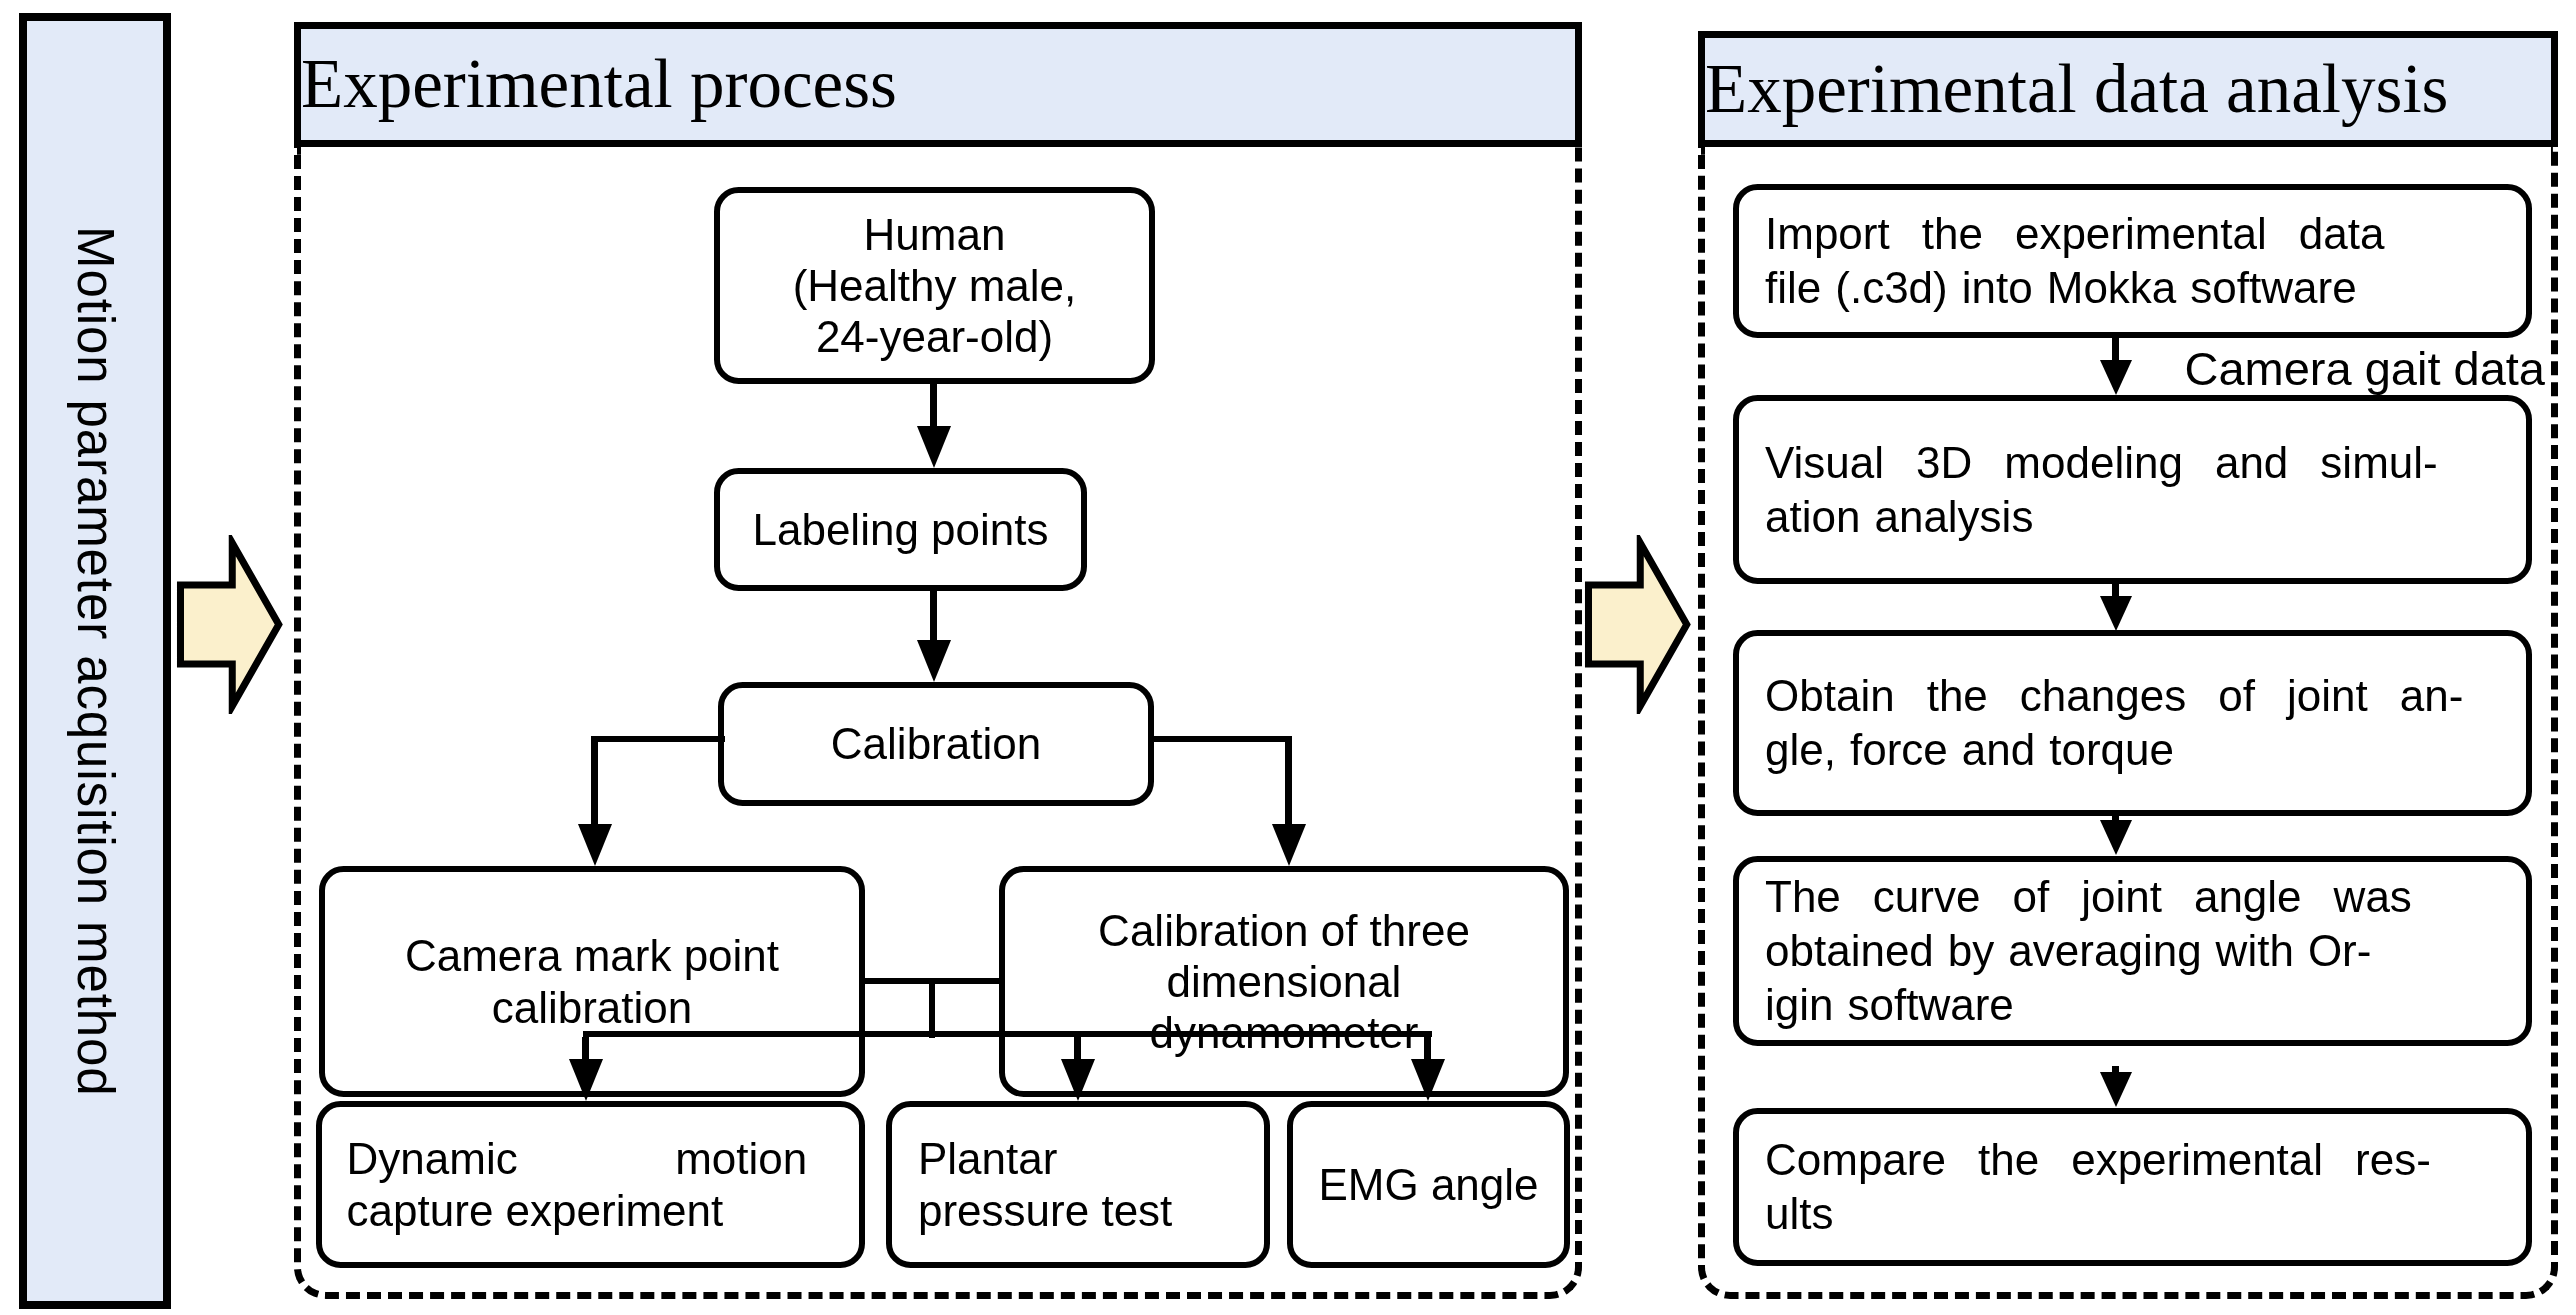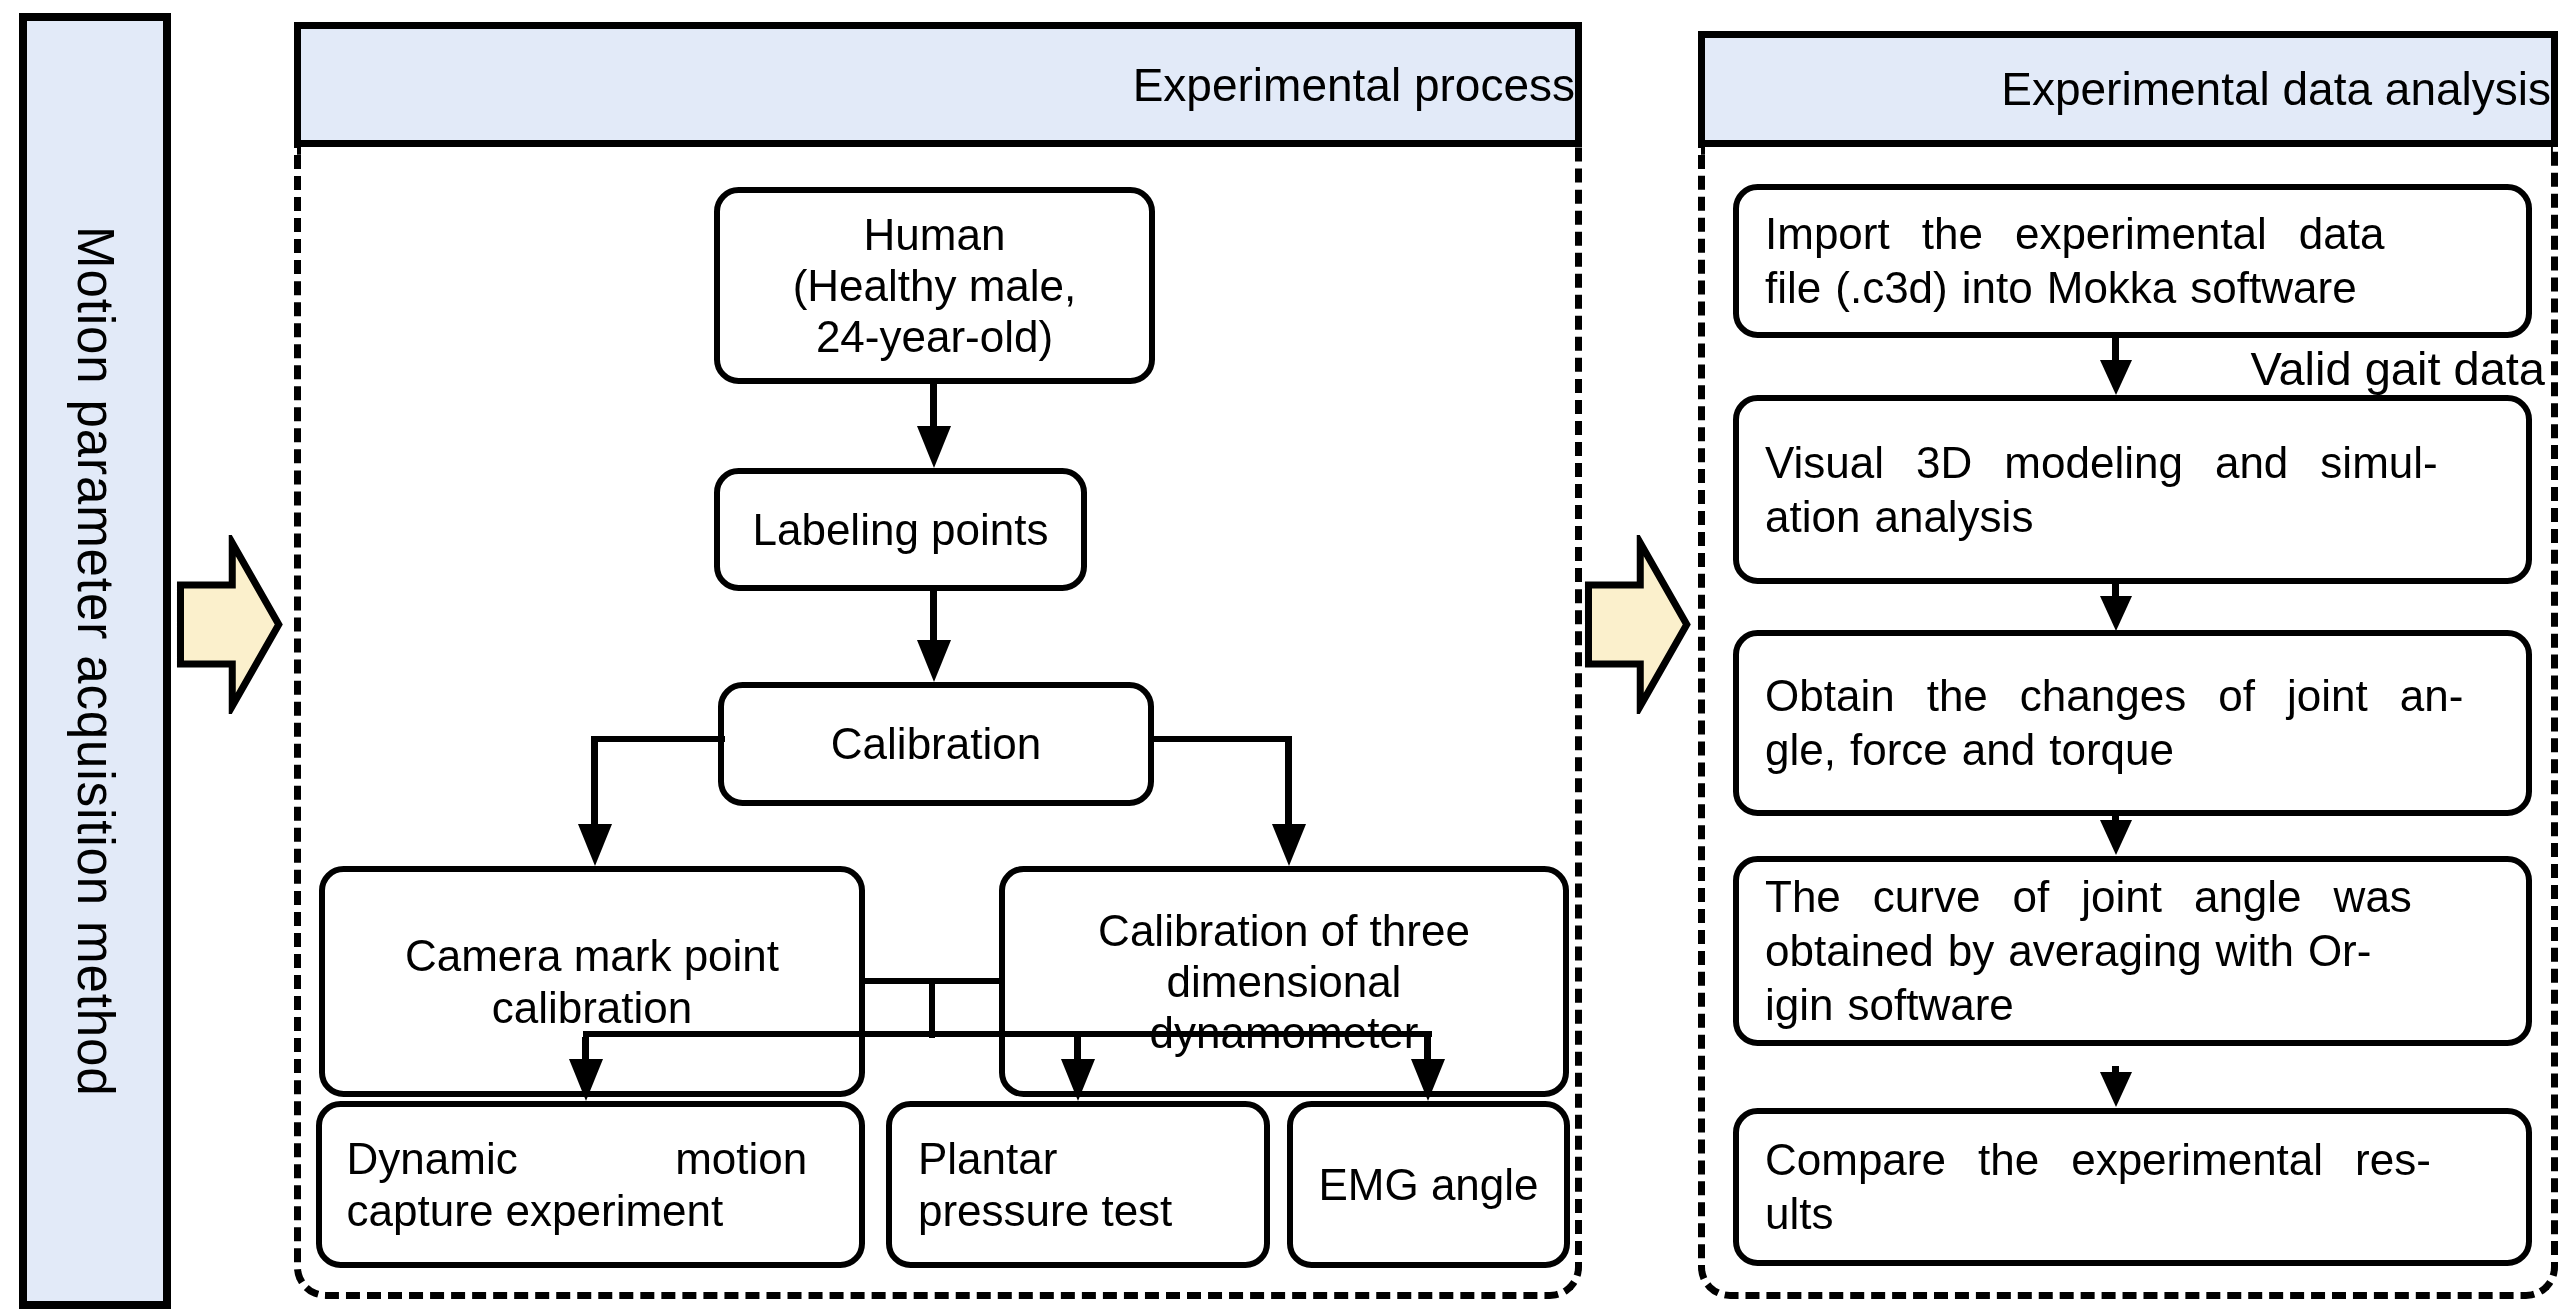--- a/index.html
+++ b/index.html
@@ -32,22 +32,22 @@
   .rbox .txt::first-line{word-spacing:.45em;}
   .node.dynamicbox{padding:0 24.6px;justify-content:flex-start;text-align:left;}
   .node.dynamicbox .txt::first-line{word-spacing:3.3em;}
   .hline{position:absolute;background:var(--line,#000);height:6.1px;}
   .vline{position:absolute;background:var(--line,#000);width:6.1px;}
   .varrow{position:absolute;width:35px;display:flex;flex-direction:column;align-items:center;}
   .varrow .shaft{width:6.1px;background:var(--line,#000);flex:1;}
   .varrow .head{width:0;height:0;border-left:17.6px solid transparent;border-right:17.6px solid transparent;border-top:42px solid var(--line,#000);}
   .varrow.small .head{border-top-width:35px;border-left-width:16.7px;border-right-width:16.7px;}
   .headerbar{
-    position:absolute;display:flex;align-items:center;justify-content:flex-end;
-    font-size:46px;border:7px solid var(--line,#000);box-sizing:border-box;
+    position:absolute;display:flex;align-items:center;justify-content:flex-start;
+    font-size:69px;border:7px solid var(--line,#000);box-sizing:border-box;font-family:Liberation Serif, serif;
   }
   .leftbar{
     position:absolute;left:19.3px;top:13px;width:152px;height:1296px;
     border:8px solid var(--line,#000);box-sizing:border-box;
     display:flex;align-items:center;justify-content:center;
   }
   .leftbar .vtext{
     writing-mode:vertical-rl;font-size:51px;letter-spacing:0.9px;white-space:nowrap;
   }
   .bigarrow{position:absolute;}
@@ -157,21 +157,21 @@
   <div class="dashpanel" style="left:1698px;top:147px;width:860px;height:1152px"></div>
 
   <div class="rbox" style="left:1733px;top:184px;width:799px;height:154px">
     <span class="txt">Import the experimental data
 file (.c3d) into Mokka software</span>
   </div>
   <div class="varrow small" style="left:2098px;top:338px;height:57px">
     <div class="shaft"></div>
       <div class="head"></div>
   </div>
-  <div class="freelabel" style="left:2150px;top:341px;width:395px;height:54px">Valid gait data</div>
+  <div class="freelabel" style="left:2150px;top:341px;width:395px;height:54px">Camera gait data</div>
 
   <div class="rbox" style="left:1733px;top:395px;width:799px;height:189px">
     <span class="txt">Visual 3D modeling and simul-
 ation analysis</span>
   </div>
   <div class="varrow small" style="left:2098px;top:584px;height:47px">
     <div class="shaft"></div>
       <div class="head"></div>
   </div>
 

